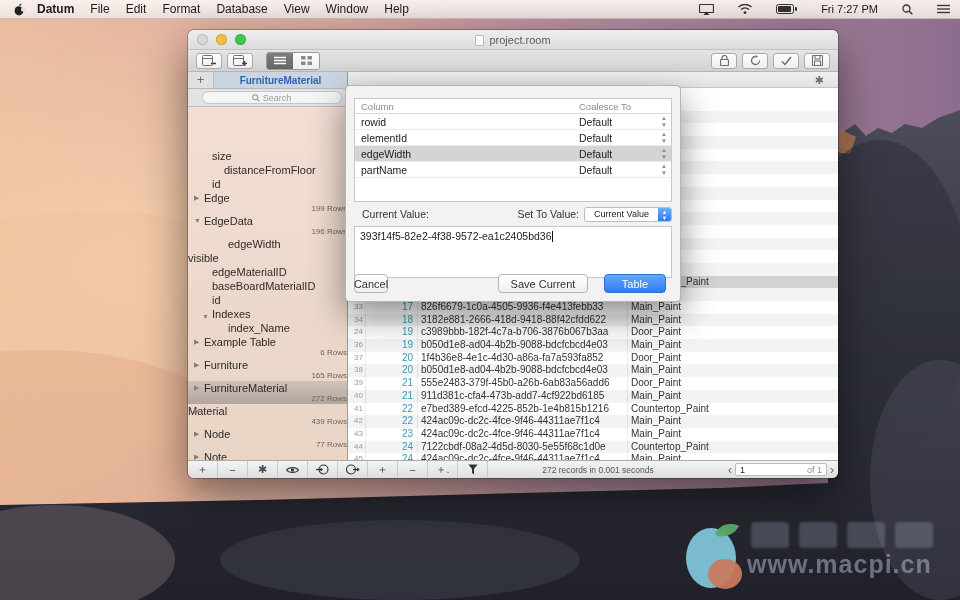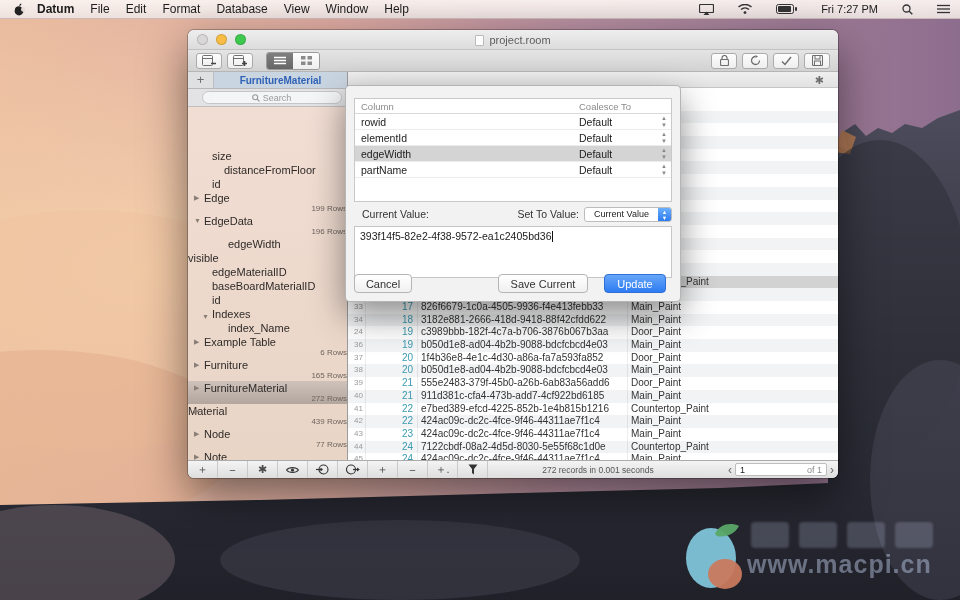--- a/index.html
+++ b/index.html
@@ -124,21 +124,21 @@
   .dropdown .dtext { flex:1; font-size:9px; text-align:center; color:#222; white-space:nowrap; }
   .dropdown .dcap { width:13px; height:100%; background:linear-gradient(180deg,#6aaefc,#2d7bf0);
     color:#fff; font-size:5.5px; line-height:6.5px; text-align:center; padding-top:1px; }
   .dtextarea { position:absolute; left:8px; top:140px; right:8px; height:52px; background:#fff;
     border:1px solid #c6c6c6; font-size:10.5px; color:#222; padding:3px 5px; }
   .caret { display:inline-block; width:1px; height:11px; background:#111; vertical-align:-2px; }
   .dbuttons { position:absolute; left:8px; right:14px; bottom:8px; height:19px; }
   .btn { position:absolute; height:19px; border:1px solid #b5b5b5; border-radius:4px;
     background:linear-gradient(180deg,#ffffff,#f0f0f0); font-size:11px; color:#333;
     display:flex; align-items:center; justify-content:center; }
-  .btn.cancel { left:0; width:58px; }
+  .btn.cancel { left:0; width:34px; }
   .btn.savecur { right:78px; width:90px; }
   .btn.update { right:0; width:62px; border-color:#2f6fd8;
     background:linear-gradient(180deg,#66a7f8,#2e7bf3); color:#fff; }
 
   
   .watermark { position:absolute; right:10px; bottom:10px; z-index:40; width:265px; height:68px; }
   .wm-bigtext { position:absolute; left:66px; top:0; display:flex; gap:10px; }
   .wm-bigtext span { display:block; width:38px; height:26px; border-radius:4px;
     background:rgba(195,205,230,.22); filter:blur(1px); }
   .wm-url { position:absolute; left:62px; top:28px; font-size:25px; font-weight:bold;
@@ -652,21 +652,21 @@
       <span class="dcap">
           <div>▲</div>
           <div>▼</div>
         </span>
     </span>
   </div>
   <div class="dtextarea"><span>393f14f5-82e2-4f38-9572-ea1c2405bd36</span><span class="caret"></span></div>
   <div class="dbuttons">
     <div class="btn cancel">Cancel</div>
     <div class="btn savecur">Save Current</div>
-    <div class="btn update">Update</div>
+    <div class="btn update">Table</div>
   </div>
 </div>
 
 <div class="watermark">
   <svg width="62" height="68" viewBox="0 0 62 68">
     <ellipse cx="26" cy="36" rx="25" ry="30" fill="#7fc4d9" opacity="0.95"></ellipse>
     <path d="M30 12 C34 2 46 0 54 4 C50 12 40 16 32 14 Z" fill="#5aa868" opacity="0.95"></path>
     <ellipse cx="40" cy="52" rx="17" ry="15" fill="#c97a5e" opacity="0.95"></ellipse>
   </svg>
   <div class="wm-bigtext">

